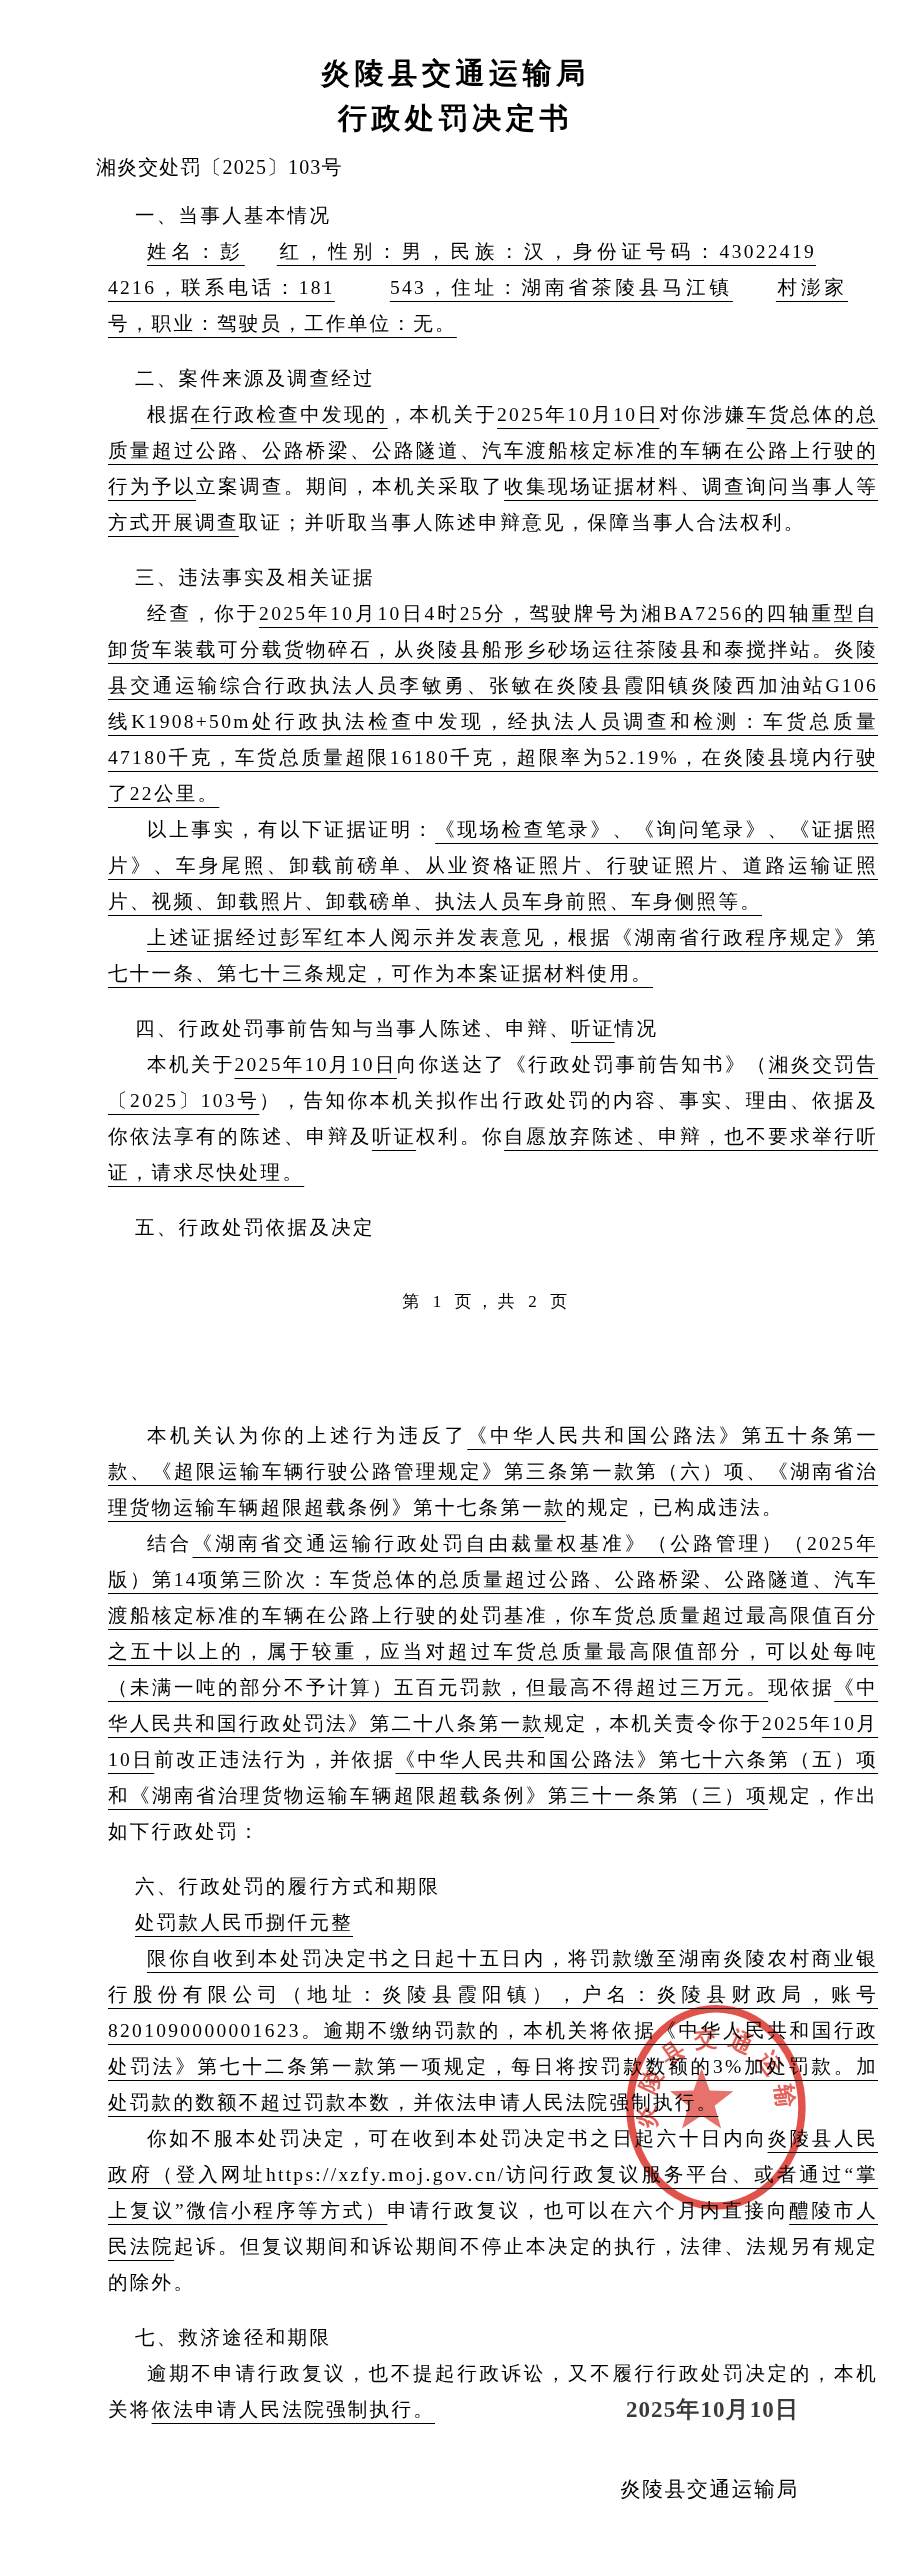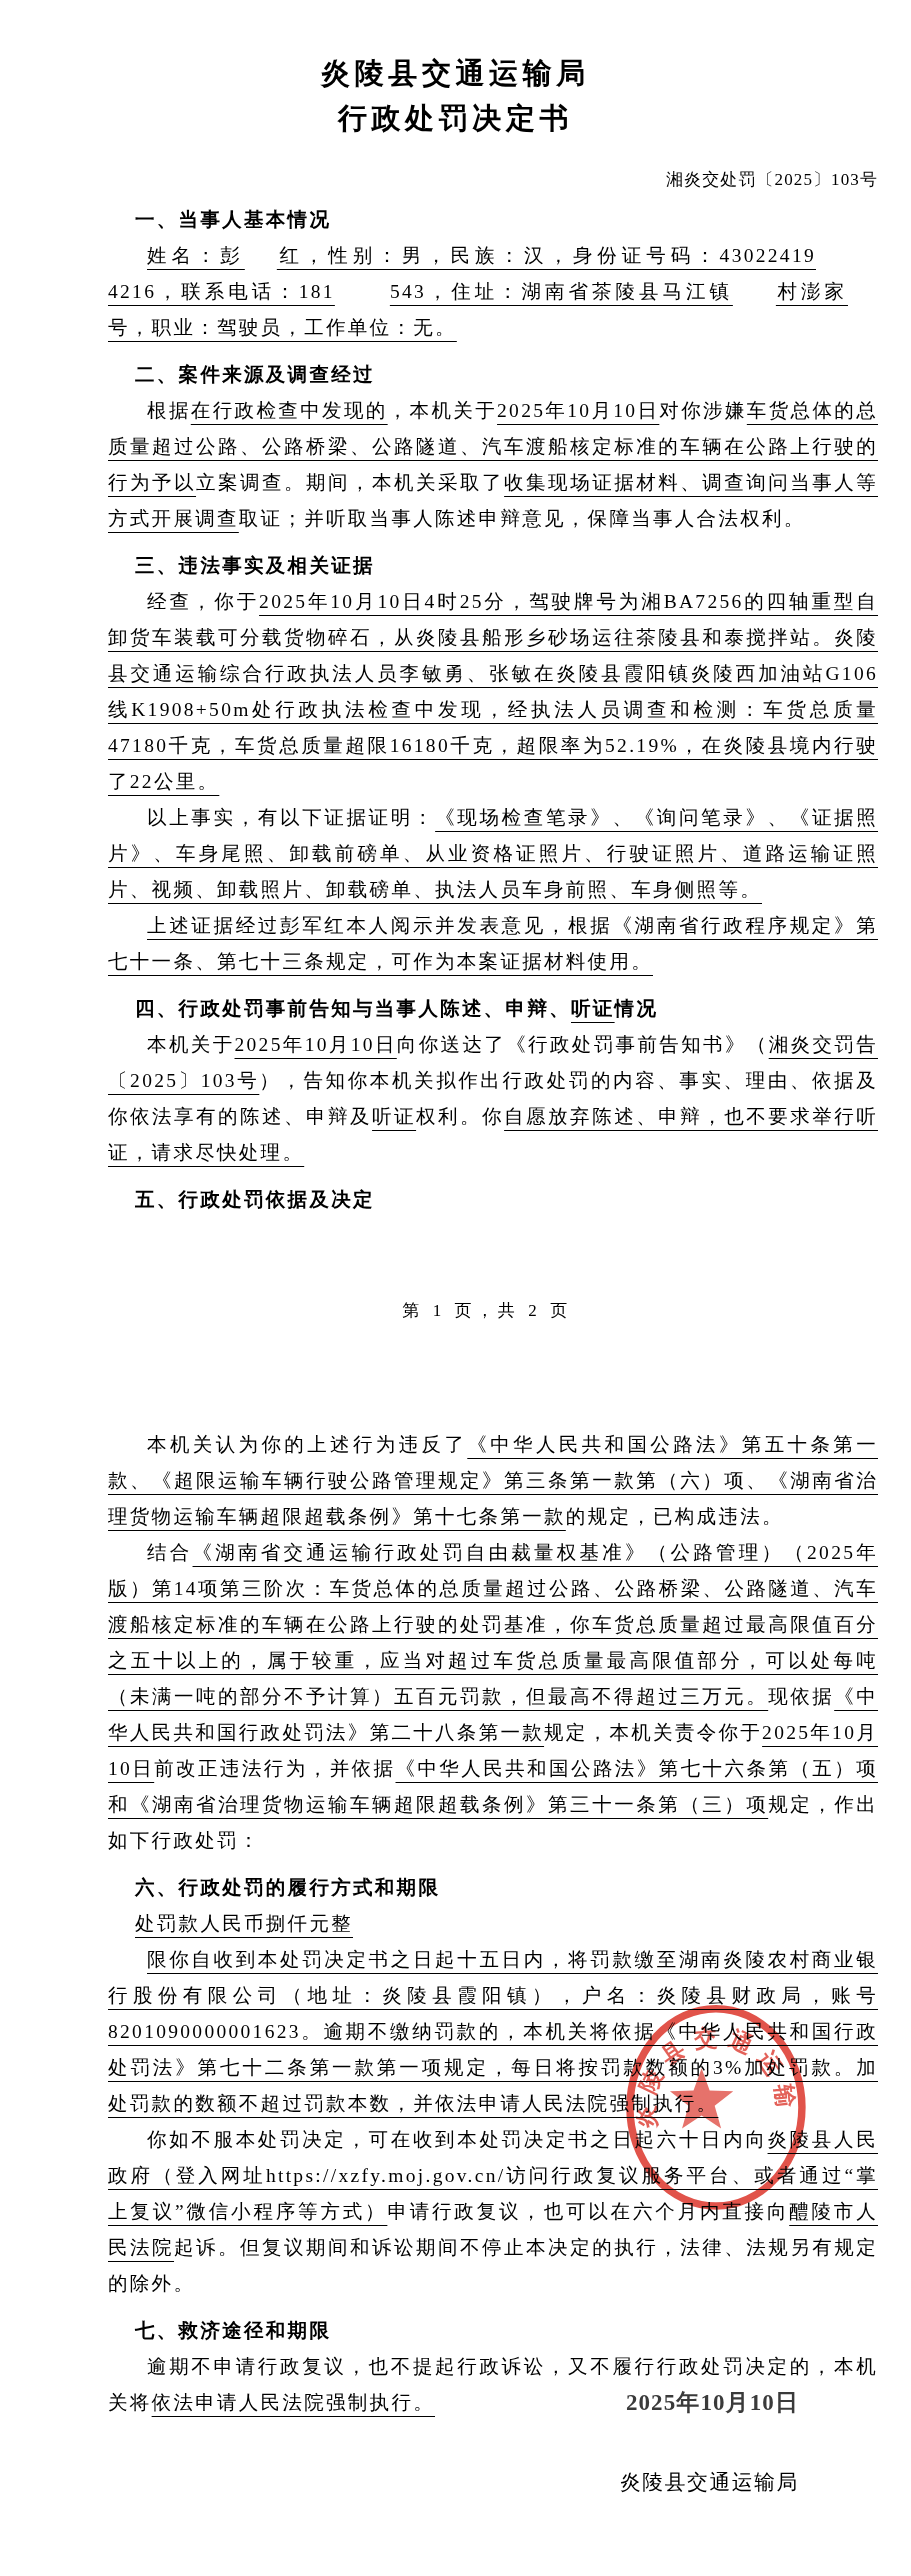--- a/index.html
+++ b/index.html
@@ -16,48 +16,47 @@
   .content { padding:51px 33px 17px 96px; }
   .title {
     text-align:center;
     font-size:29px;
     line-height:45px;
     font-weight:bold;
     letter-spacing:4.6px;
     margin-left:-63px; 
   }
   .docnum {
-    text-align:right;
-    font-size:17px;
+    font-size:20px;
     line-height:23px;
-    margin-top:27px;
+    margin-top:15px;
     letter-spacing:1.1px;
   }
   .blk {
     font-size:19.5px;
     line-height:36px;
     letter-spacing:2.3px;
     text-align:justify;
   }
   .blk u {
     text-decoration:underline;
     text-underline-offset:6.9px;
     text-decoration-thickness:1.1px;
   }
-  .h1 { font-weight:bold; text-indent:2em; margin-top:11px; }
+  .h1 { font-weight:normal; text-indent:2em; margin-top:19px; }
   .p  { text-indent:2em;margin-left:12px; }
   .pay{ text-indent:2em; }
   .rd { display:inline-block; height:1em; background:#fff; }
   .pagefoot1, .pagefoot2 {
     text-align:center;
     font-size:17px;
     letter-spacing:4.6px;
     text-indent:0;
   }
-  .pagefoot1 { margin-top:75px; }
+  .pagefoot1 { margin-top:38px; }
   .gap-page { height:98px; }
   .date {
     text-align:right;
     padding-right:79px;
     margin-top:-36px;
     font-size:23px;
     font-weight:bold;
     color:#3a3a3a;
     letter-spacing:1.1px;
   }

